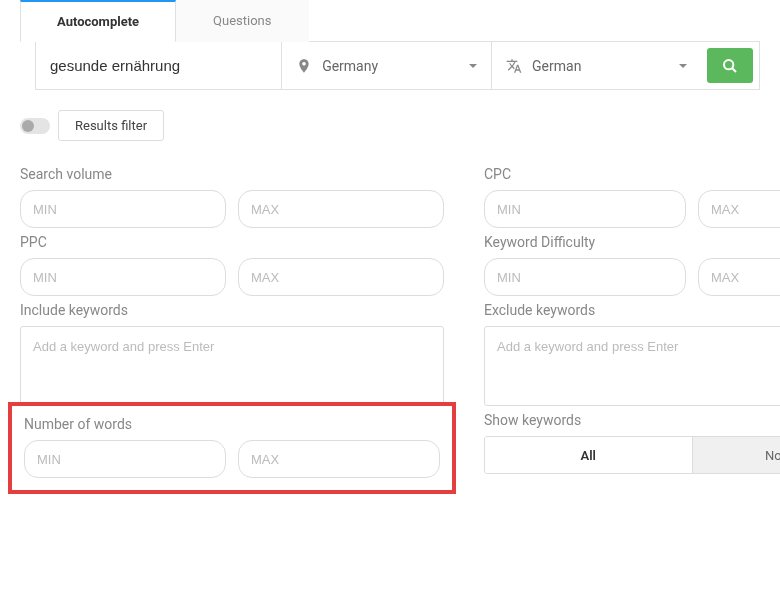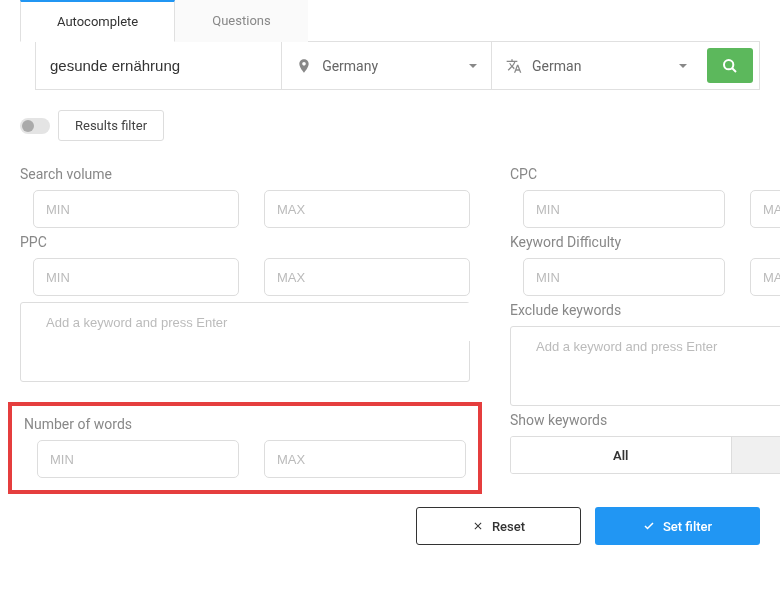--- a/index.html
+++ b/index.html
@@ -23,21 +23,21 @@
       padding: 12px 36px;
       color: #888;
       cursor: pointer;
       border: 1px solid transparent;
       border-bottom: none;
       margin-bottom: -1px;
       background: #fafafa;
     }
     .tab.active {
       color: #333;
-      font-weight: 400;
+      font-weight: 700;
       border: 1px solid #e0e0e0;
       border-top: 2px solid #2196F3;
       border-bottom: 1px solid #fff;
       background: #fff;
     }
 
     
     .search-row {
       display: flex;
       border: 1px solid #e0e0e0;
@@ -130,26 +130,25 @@
     .filter-block .flabel {
       font-size: 14px;
       color: #888;
       margin-bottom: 8px;
     }
     .minmax { display: flex; gap: 12px; }
     .minmax input, .keyword-add input {
       flex: 1;
       height: 38px;
       border: 1px solid #ddd;
-      border-radius: 5px;
+      border-radius: 14px;
       padding: 16px 12px;
       font-size: 13px;
       color: #333;
       outline: none;
-      margin-left: 13px;
     }
     .minmax input::placeholder, .keyword-add input::placeholder {
       color: #bbb;
     }
     .keyword-add {
       border: 1px solid #ddd;
       border-radius: 3px;
       padding: 0;
       height: 80px;
     }
@@ -290,20 +289,21 @@
 
     <div class="filter-block">
       <div class="flabel">Keyword Difficulty</div>
       <div class="minmax">
         <input placeholder="MIN" style="">
         <input placeholder="MAX" style="">
       </div>
     </div>
 
     <div class="filter-block">
+      <div class="flabel">Include keywords</div>
       <div class="keyword-add">
         <input placeholder="Add a keyword and press Enter" style="">
       </div>
     </div>
 
     <div class="filter-block">
       <div class="flabel">Exclude keywords</div>
       <div class="keyword-add">
         <input placeholder="Add a keyword and press Enter" style="">
       </div>
@@ -322,28 +322,14 @@
     <div class="filter-block">
       <div class="flabel">Show keywords</div>
       <div class="show-kw-buttons">
         <div class="selected">All</div>
         <div class="unselected">Not in lists</div>
       </div>
     </div>
 
   </div>
 
-  <div class="footer">
-    <div class="btn btn-reset">
-      <svg viewBox="0 0 24 24" fill="currentColor">
-          <path d="M19 6.41L17.59 5 12 10.59 6.41 5 5 6.41 10.59 12 5 17.59 6.41 19 12 13.41 17.59 19 19 17.59 13.41 12z"></path>
-        </svg>
-      <span>Reset</span>
-    </div>
-    <div class="btn btn-set">
-      <svg viewBox="0 0 24 24" fill="none" stroke="currentColor" stroke-width="3">
-          <polyline points="20 6 9 17 4 12"></polyline>
-        </svg>
-      <span>Set filter</span>
-    </div>
-  </div>
 
 </div>
 
 </body></html>

